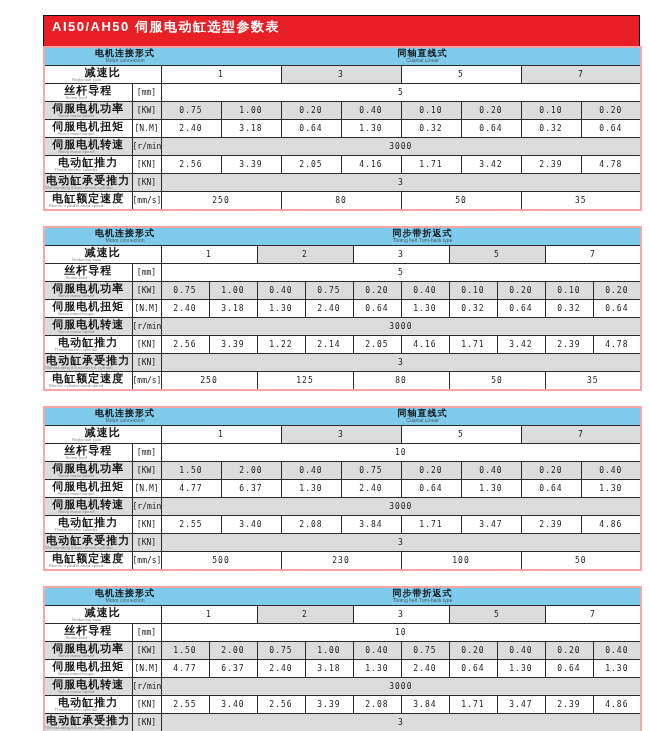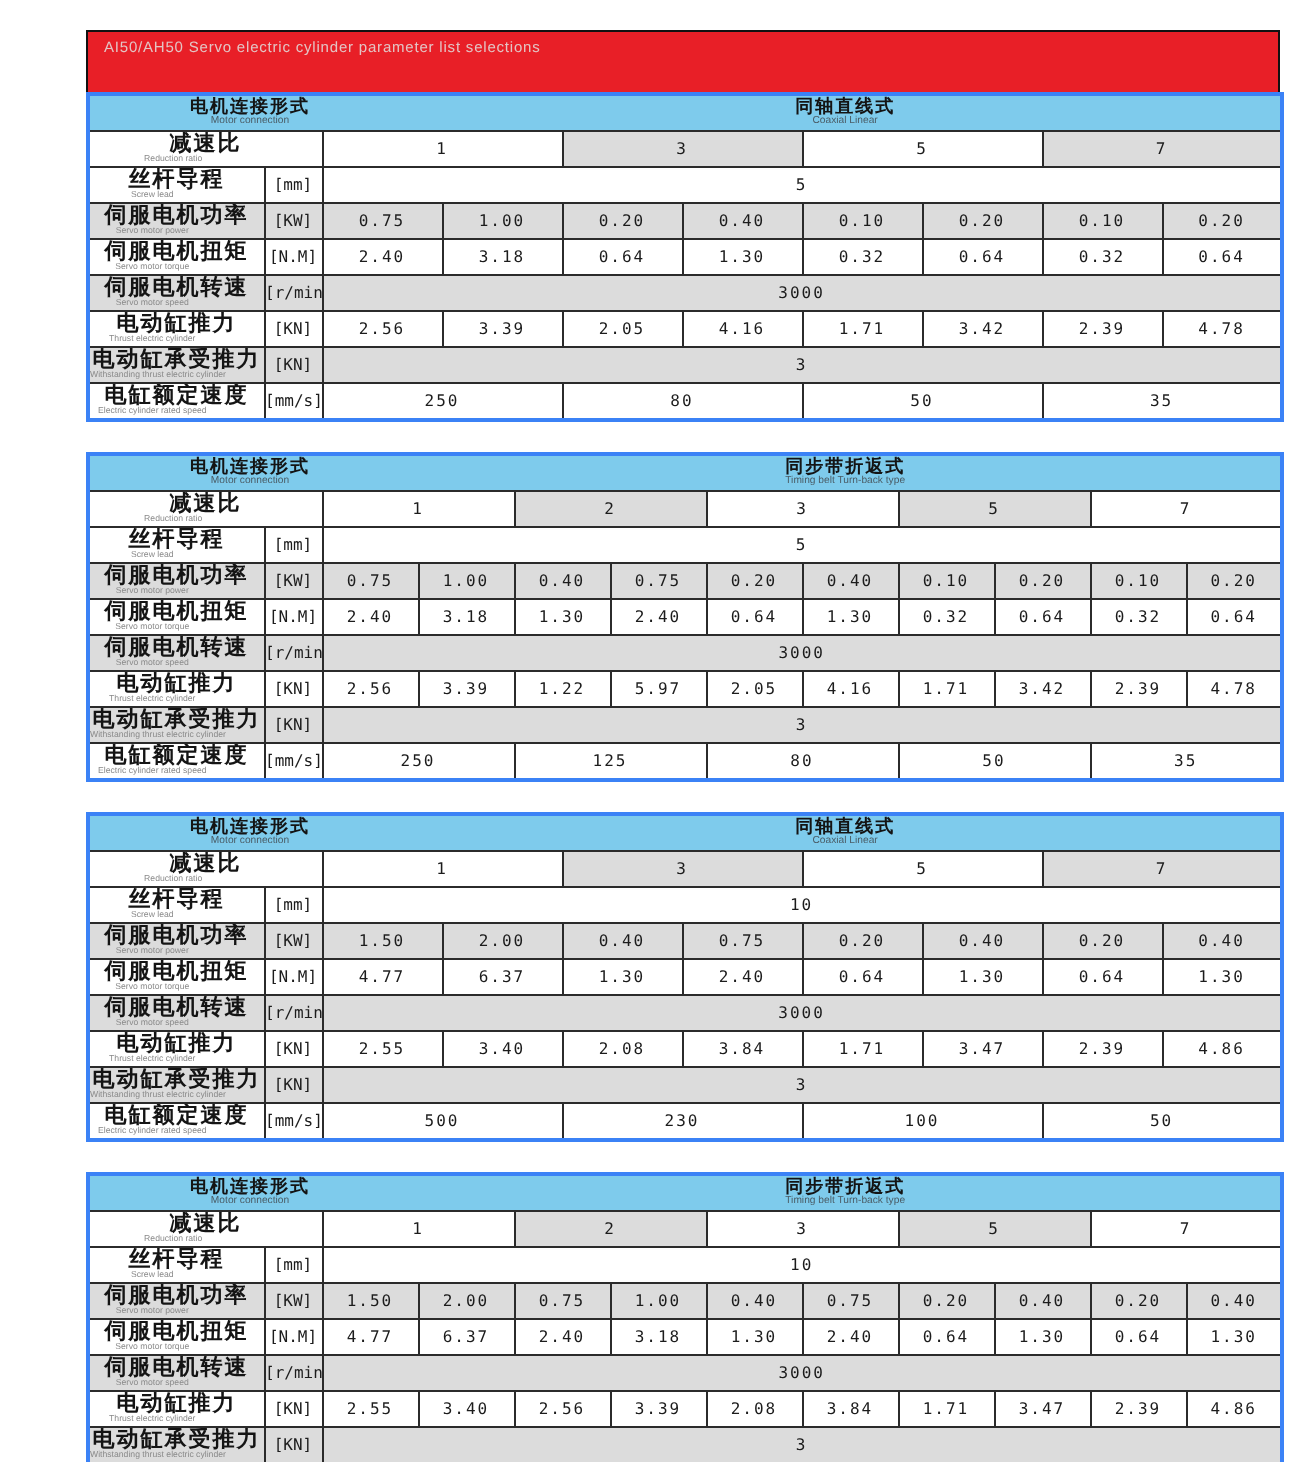--- a/index.html
+++ b/index.html
@@ -13,21 +13,21 @@
   .title-bar{
     box-sizing:border-box;width:597px;height:31px;
     background:#e81f27;border:1px solid #111;border-bottom:none;
     padding:3px 0 0 8px;overflow:hidden;
   }
   .title-cn{color:#ffffff;font-size:13px;font-weight:bold;letter-spacing:1.5px;line-height:15px;white-space:nowrap;}
   .title-en{color:#e3c4c4;font-size:7.5px;letter-spacing:.4px;line-height:9px;white-space:nowrap;}
   
   table.ptable{
     border-collapse:collapse;table-layout:fixed;width:597px;
-    border:2px solid #3b82f6;margin:0 0 15px 0;background:#ffffff;
+    border:2px solid #fca5a5;margin:0 0 15px 0;background:#ffffff;
   }
   table.ptable td{
     border:1px solid #2b2b2b;height:17px;padding:0;margin:0;
     text-align:center;vertical-align:middle;overflow:hidden;white-space:nowrap;
     font-size:8px;color:#1c1c1c;
   }
   td.hdr{background:#7ecbec;height:20px;border-left:none;border-right:none;}
   .hdr-wrap{display:flex;width:100%;}
   .hdr-left{width:160px;flex:0 0 160px;}
   .hdr-right{flex:1;}
@@ -38,21 +38,21 @@
   td.lbl .en{font-size:6px;color:#8a8a8a;line-height:6px;transform:scale(.72);transform-origin:0 50%;}
   td.unit{font-size:7px;letter-spacing:0;font-family:"DejaVu Sans Mono",monospace;}
   td.val{font-family:"DejaVu Sans Mono",monospace;font-size:8px;letter-spacing:1px;}
   td.g{background:#dcdcdc;}
 </style>
 </head>
 <body>
 
 <div class="page">
   <div class="title-bar">
-    <div class="title-en">AI50/AH50  Servo electric cylinder parameter list selections</div>
+    <div class="title-cn">AI50/AH50 伺服电动缸选型参数表</div>
   </div>
   <div id="tables-root">
       <table class="ptable">
         <colgroup>
           <col style="width: 88px;">
           <col style="width: 29px;">
           <col style="width: 60px;">
           <col style="width: 60px;">
           <col style="width: 60px;">
           <col style="width: 60px;">
@@ -261,21 +261,21 @@
           </tr>
           <tr>
             <td class="lbl">
               <div class="cn">电动缸推力</div>
               <div class="en">Thrust electric cylinder</div>
             </td>
             <td class="unit">[KN]</td>
             <td class="val">2.56</td>
             <td class="val">3.39</td>
             <td class="val">1.22</td>
-            <td class="val">5.97</td>
+            <td class="val">2.14</td>
             <td class="val">2.05</td>
             <td class="val">4.16</td>
             <td class="val">1.71</td>
             <td class="val">3.42</td>
             <td class="val">2.39</td>
             <td class="val">4.78</td>
           </tr>
           <tr>
             <td class="lbl g">
               <div class="cn">电动缸承受推力</div>

